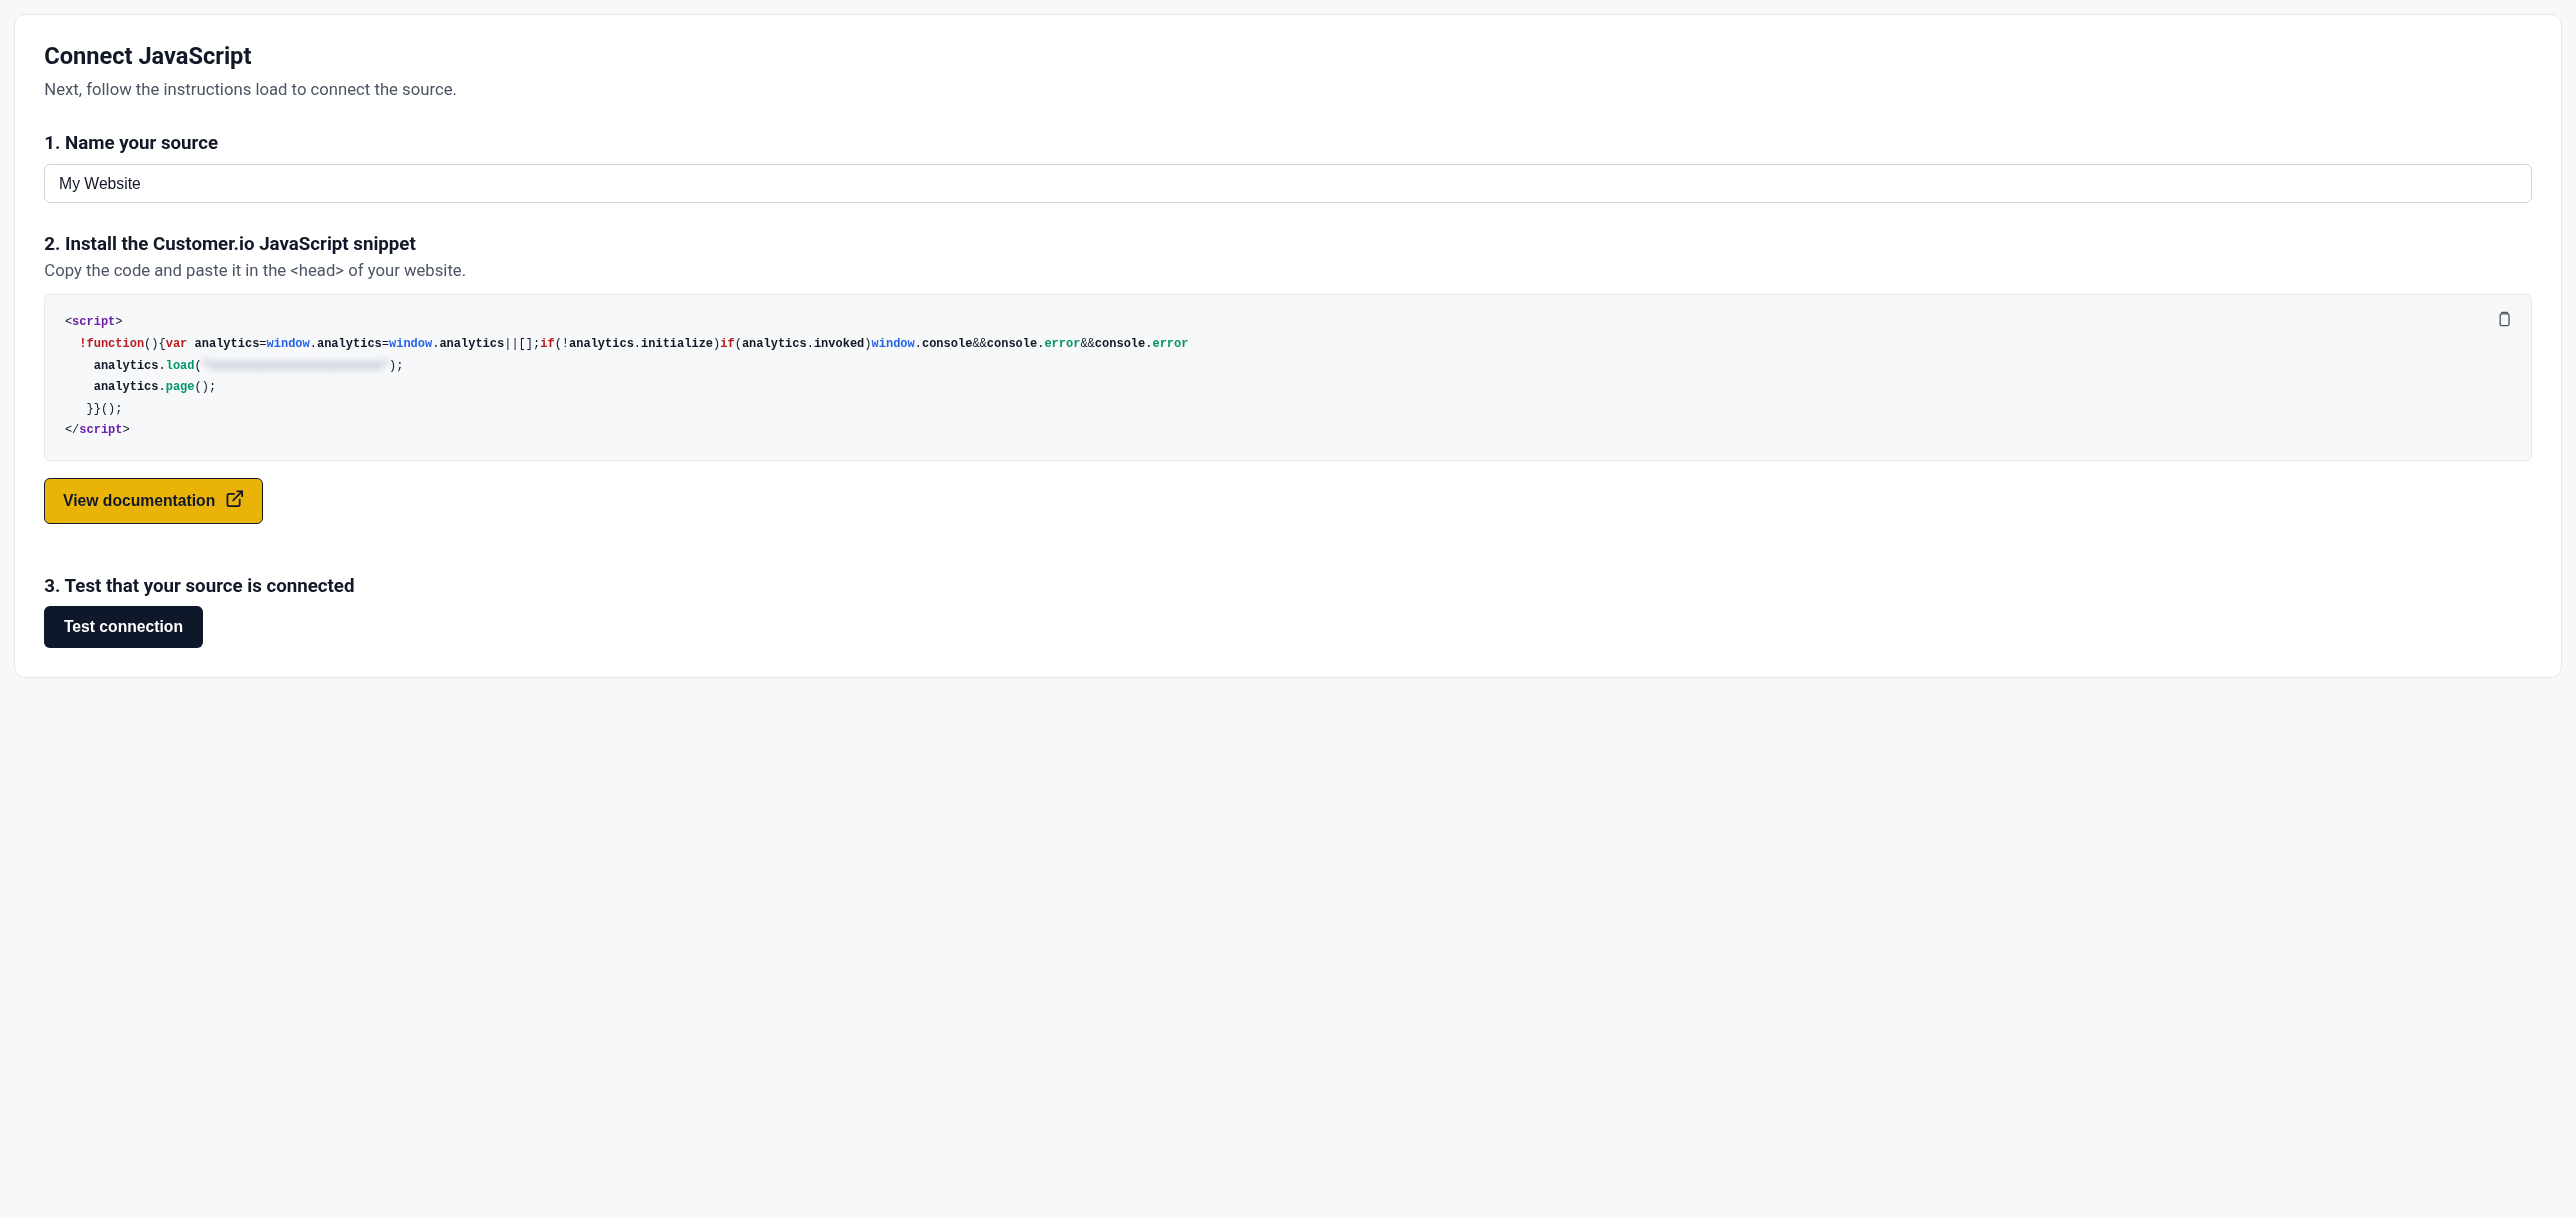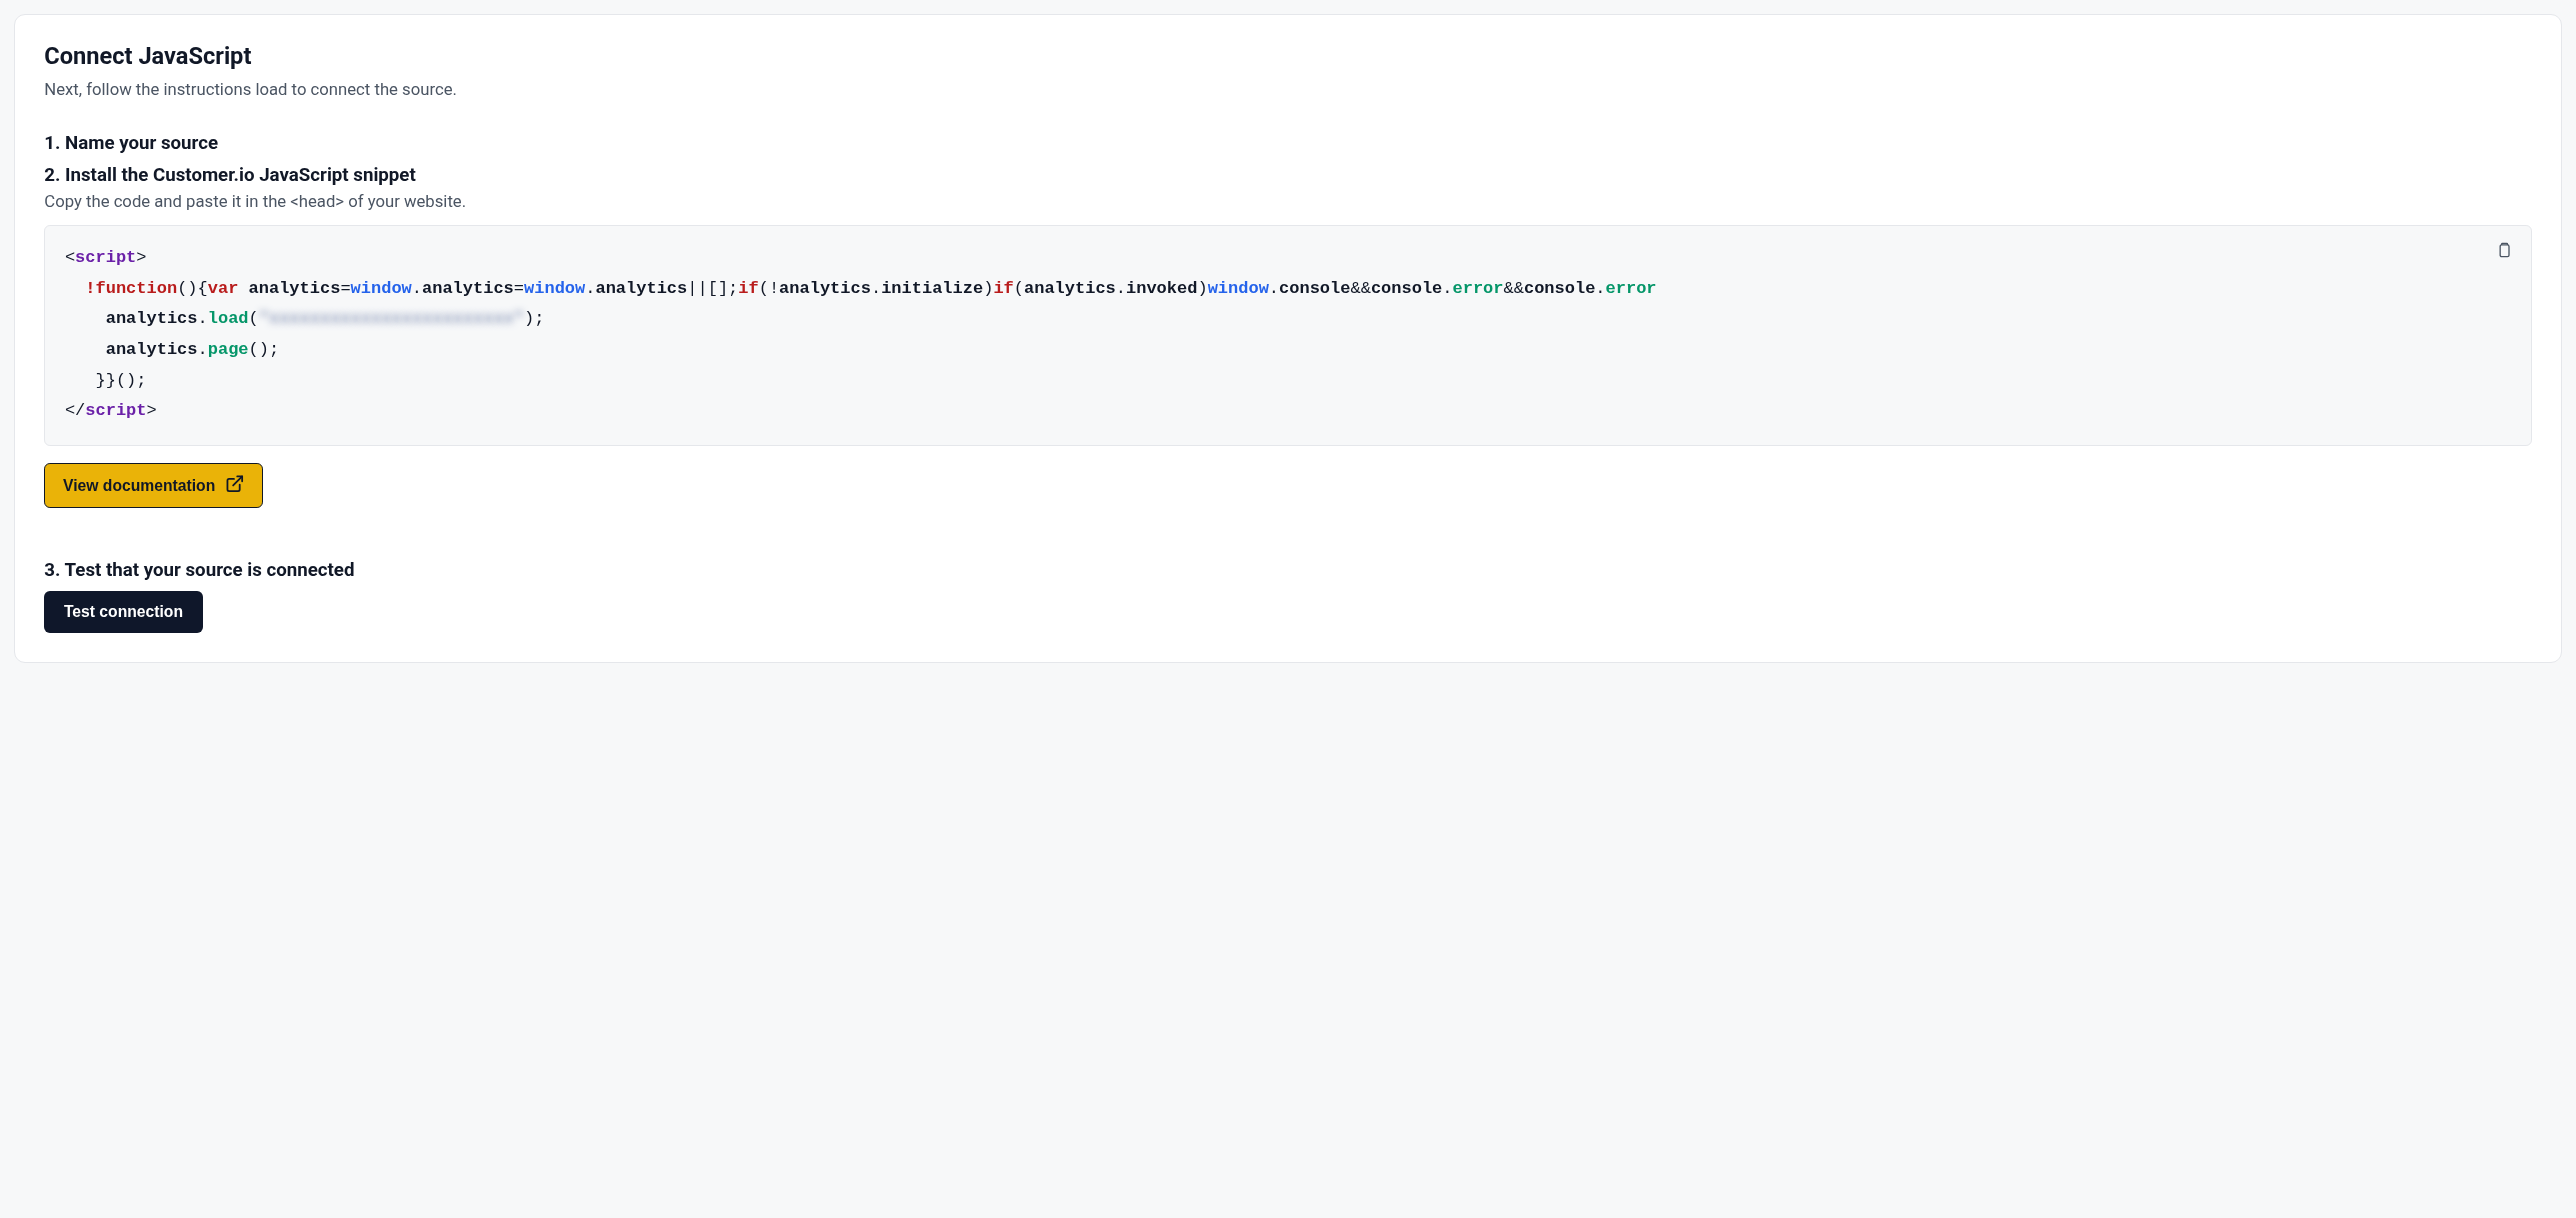--- a/index.html
+++ b/index.html
@@ -48,21 +48,21 @@
     color: #111827;
     margin-bottom: 29.5px;
   }
   .code-block {
     position: relative;
     background: #f7f8f9;
     border: 1px solid #e5e7eb;
     border-radius: 5.9px;
     padding: 17.7px 19.6px;
     font-family: "SFMono-Regular", Consolas, "Liberation Mono", Menlo, monospace;
-    font-size: 17px;
+    font-size: 12px;
     line-height: 1.8;
     overflow-x: hidden;
     white-space: pre;
     margin-bottom: 17.7px;
     color: #111827;
   }
   .copy-btn {
     position: absolute;
     top: 13.8px;
     right: 13.8px;
@@ -120,20 +120,21 @@
 </head>
 <body>
 
 <div class="card">
 
   <h1 class="page-title">Connect JavaScript</h1>
   <p class="page-subtitle">Next, follow the instructions load to connect the source.</p>
 
   
   <h2 class="step-heading">1. Name your source</h2>
+  <input type="text" class="text-input" value="My Website" style="">
 
   
   <h2 class="step-heading">2. Install the Customer.io JavaScript snippet</h2>
   <p class="step-subtext">Copy the code and paste it in the &lt;head&gt; of your website.</p>
 
   <div class="code-block"><button class="copy-btn"><span><svg viewBox="0 0 24 24" fill="none" stroke="currentColor" stroke-width="1.8">
             <rect x="7" y="4" width="12" height="16" rx="2"></rect>
             <path d="M9 4V3a1 1 0 0 1 1-1h6a1 1 0 0 1 1 1v1"></path>
           </svg></span></button><span class="tok-punct">&lt;</span><span class="tok-tag">script</span><span class="tok-punct">&gt;</span>
   <span class="tok-kw">!</span><span class="tok-kw">function</span><span class="tok-punct">(){</span><span class="tok-kw">var</span><span> </span><span class="tok-ident">analytics</span><span class="tok-punct">=</span><span class="tok-prop">window</span><span class="tok-punct">.</span><span class="tok-ident">analytics</span><span class="tok-punct">=</span><span class="tok-prop">window</span><span class="tok-punct">.</span><span class="tok-ident">analytics</span><span class="tok-punct">||[];</span><span class="tok-kw">if</span><span class="tok-punct">(!</span><span class="tok-ident">analytics</span><span class="tok-punct">.</span><span class="tok-ident">initialize</span><span class="tok-punct">)</span><span class="tok-kw">if</span><span class="tok-punct">(</span><span class="tok-ident">analytics</span><span class="tok-punct">.</span><span class="tok-ident">invoked</span><span class="tok-punct">)</span><span class="tok-prop">window</span><span class="tok-punct">.</span><span class="tok-ident">console</span><span class="tok-punct">&amp;&amp;</span><span class="tok-ident">console</span><span class="tok-punct">.</span><span class="tok-func">error</span><span class="tok-punct">&amp;&amp;</span><span class="tok-ident">console</span><span class="tok-punct">.</span><span class="tok-func">error</span>

